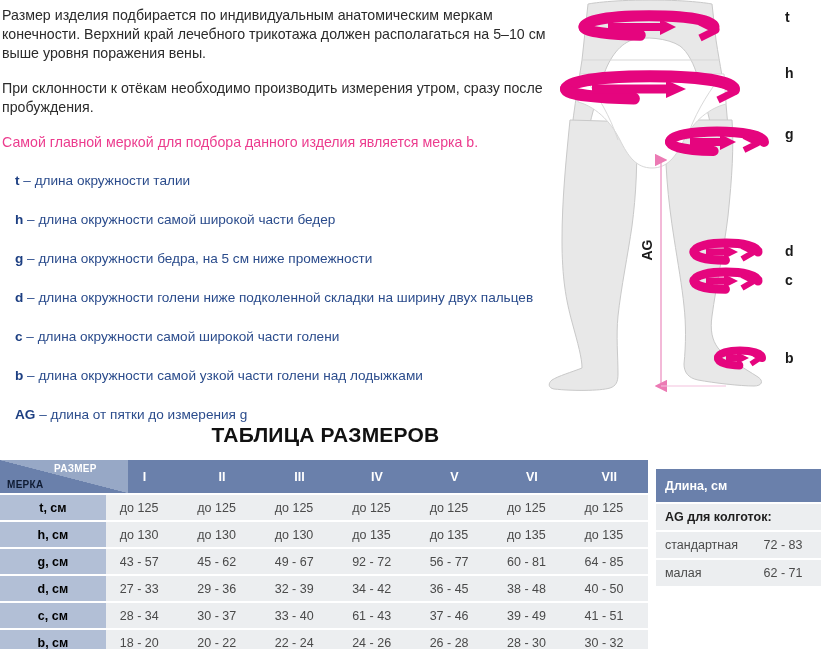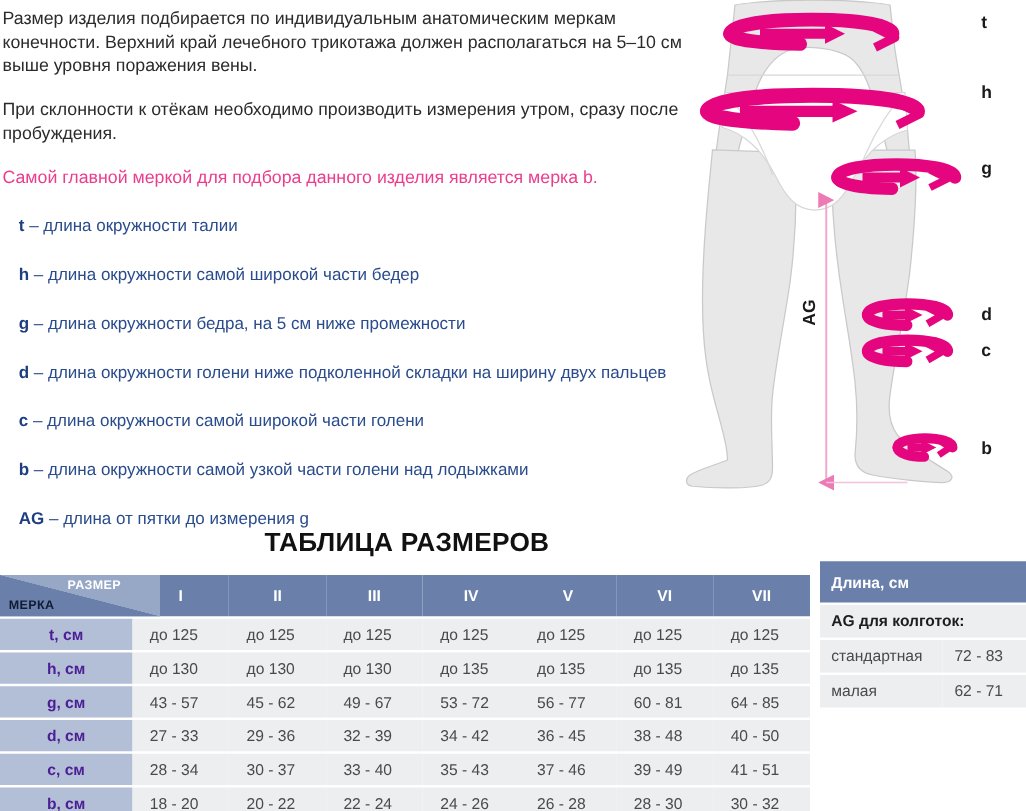--- a/index.html
+++ b/index.html
@@ -95,38 +95,38 @@
   }
   .hdr-roman{
     background:#6a80ab;color:#fff;
     font-weight:bold;font-size:13px;
     text-align:center;
     height:33px !important;
     width:74px;
   }
   .rowlabel{
     background:#b2bfd6;
-    color:#4c1d95;
+    color:#000000;
     font-weight:bold;
     font-size:13px;
     text-align:center;
     width:128px;
   }
   .cell{
     background:#eceef0;
     color:#4a4a4a;
     font-size:12.6px;
     text-align:left;
     padding-left:14px !important;
     width:74px;
   }
 
   
   .len-table{
-    position:absolute;left:656px;top:447px;width:165px;
+    position:absolute;left:656px;top:467px;width:165px;
     border-collapse:separate;border-spacing:0 2px;
   }
   .len-hdr{
     background:#6a80ab;color:#fff;
     font-weight:bold;font-size:12.5px;
     text-align:left;padding:0 0 0 9px;
     height:33px;
   }
   .len-sub{
     background:#eceef0;color:#1d1d1d;
@@ -322,41 +322,41 @@
         <td class="cell">до 135</td>
         <td class="cell">до 135</td>
         <td class="cell">до 135</td>
         <td class="cell">до 135</td>
       </tr>
       <tr>
         <td class="rowlabel">g, см</td>
         <td class="cell">43 - 57</td>
         <td class="cell">45 - 62</td>
         <td class="cell">49 - 67</td>
-        <td class="cell">53 - 72</td>
+        <td class="cell">92 - 72</td>
         <td class="cell">56 - 77</td>
         <td class="cell">60 - 81</td>
         <td class="cell">64 - 85</td>
       </tr>
       <tr>
         <td class="rowlabel">d, см</td>
         <td class="cell">27 - 33</td>
         <td class="cell">29 - 36</td>
         <td class="cell">32 - 39</td>
         <td class="cell">34 - 42</td>
         <td class="cell">36 - 45</td>
         <td class="cell">38 - 48</td>
         <td class="cell">40 - 50</td>
       </tr>
       <tr>
         <td class="rowlabel">c, см</td>
         <td class="cell">28 - 34</td>
         <td class="cell">30 - 37</td>
         <td class="cell">33 - 40</td>
-        <td class="cell">35 - 43</td>
+        <td class="cell">61 - 43</td>
         <td class="cell">37 - 46</td>
         <td class="cell">39 - 49</td>
         <td class="cell">41 - 51</td>
       </tr>
       <tr>
         <td class="rowlabel">b, см</td>
         <td class="cell">18 - 20</td>
         <td class="cell">20 - 22</td>
         <td class="cell">22 - 24</td>
         <td class="cell">24 - 26</td>

